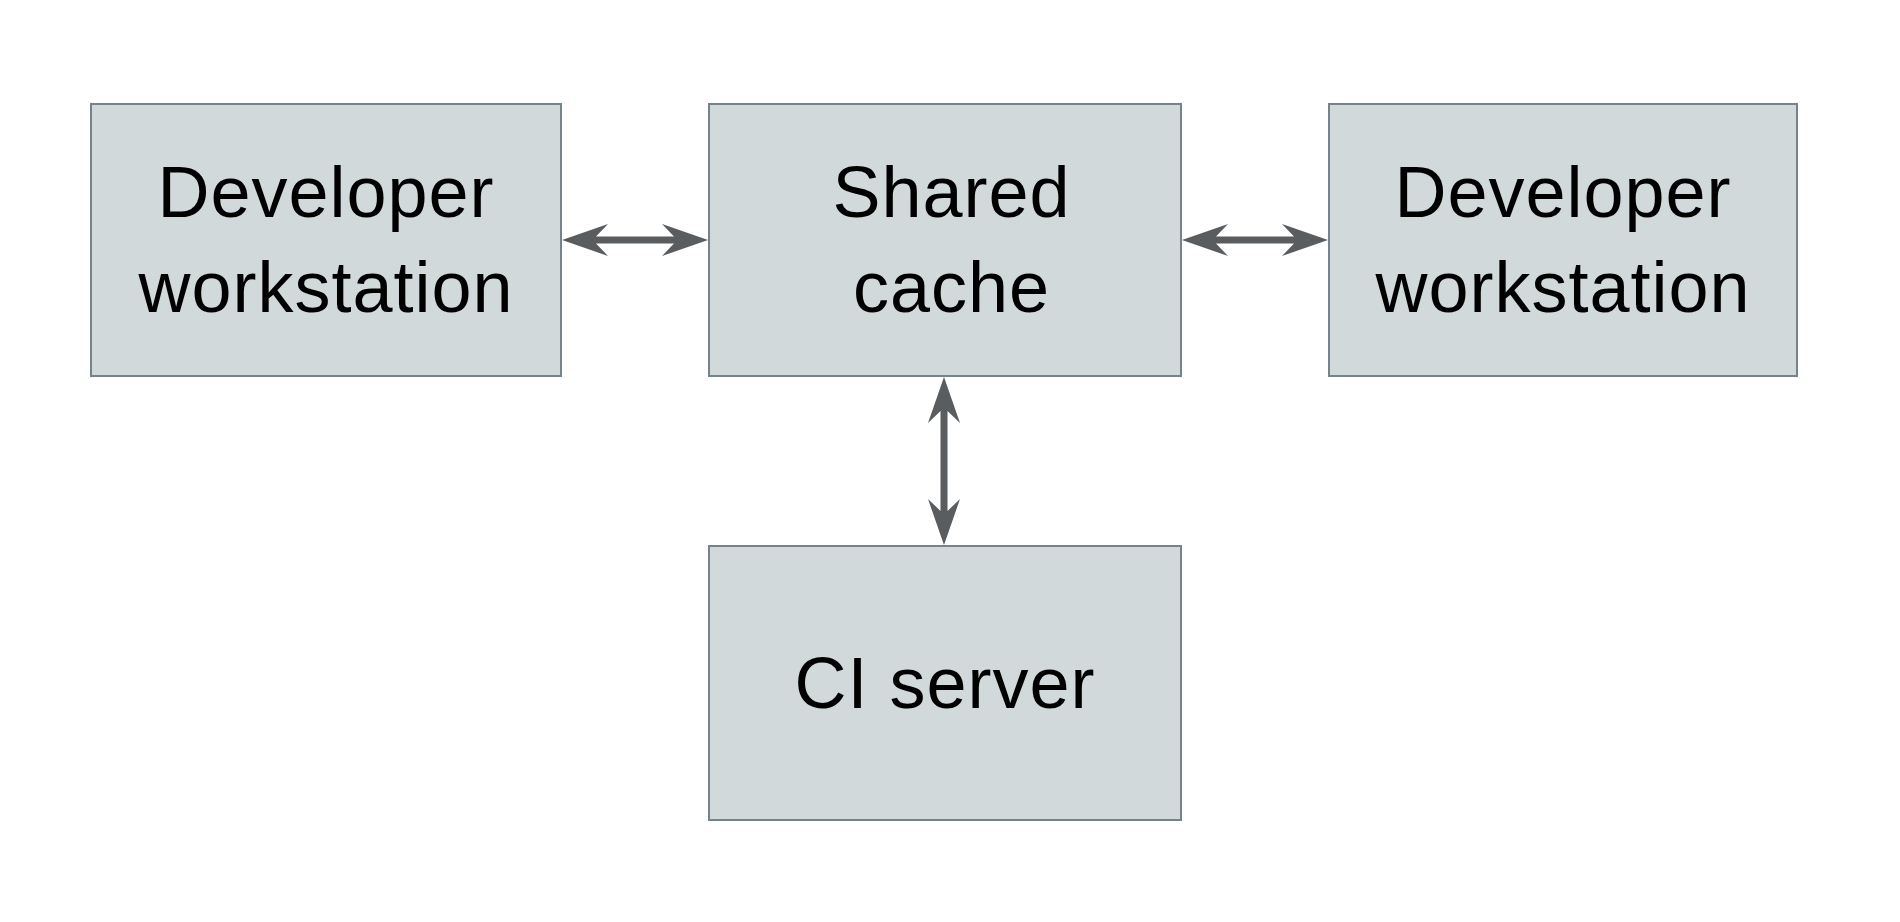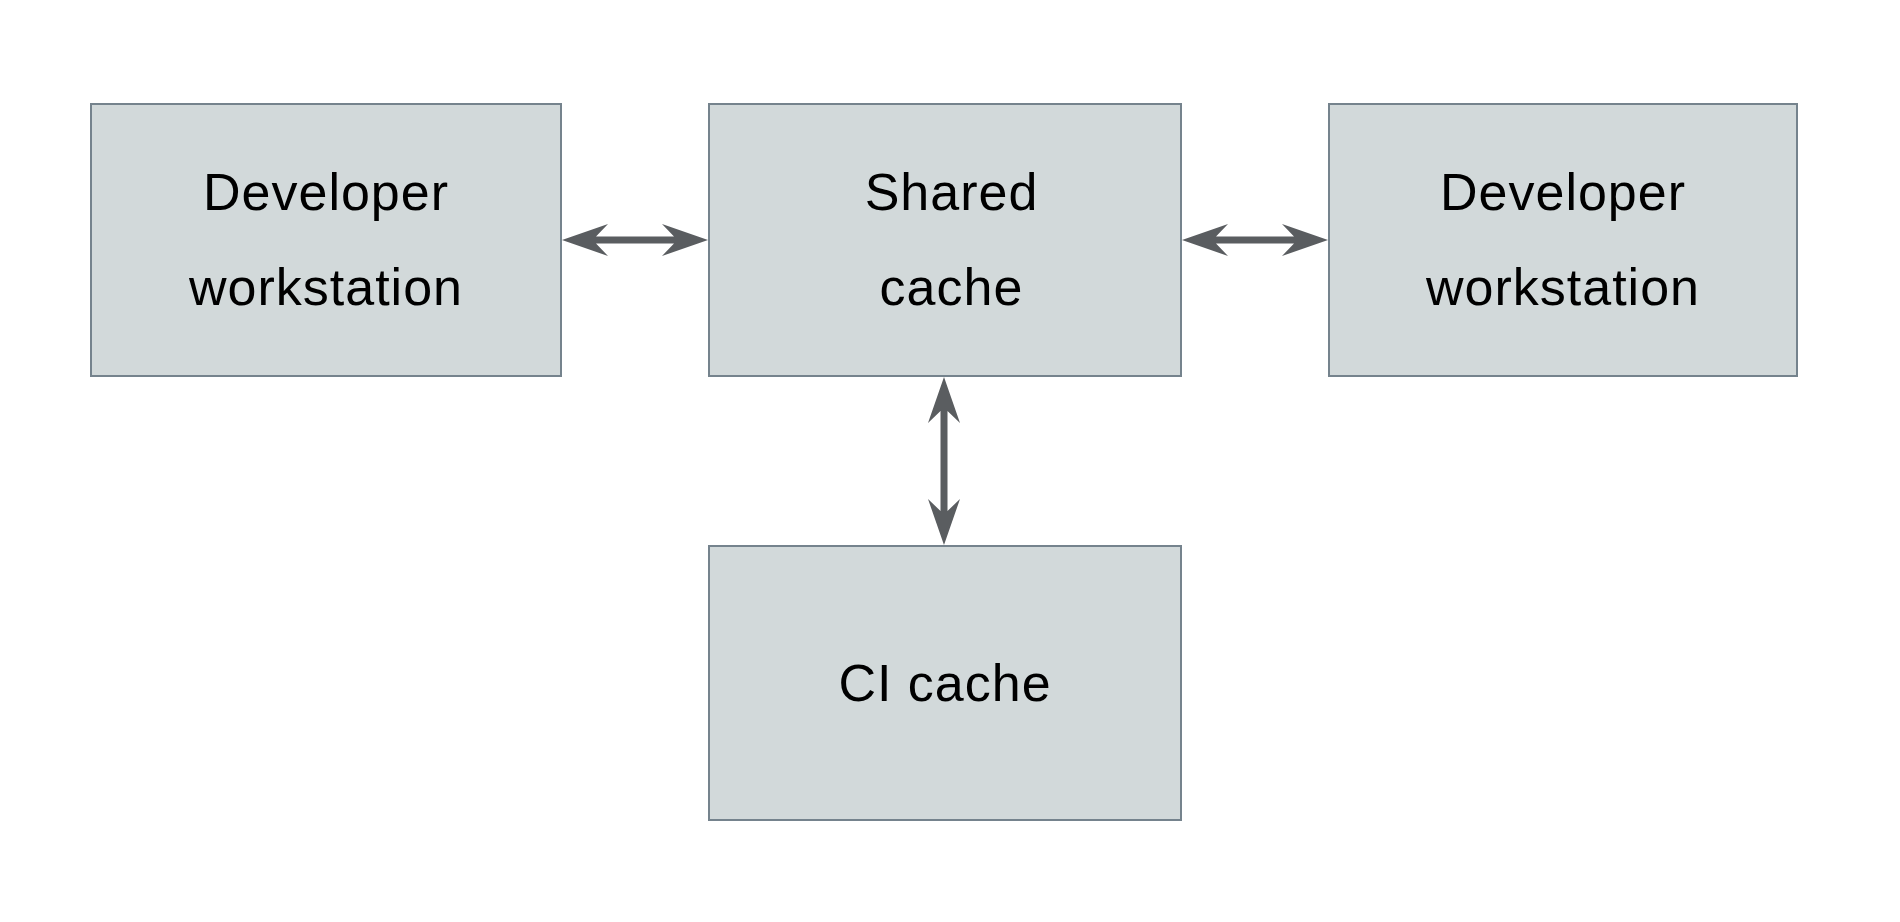--- a/index.html
+++ b/index.html
@@ -23,21 +23,21 @@
     box-sizing:border-box;
     background:var(--node-fill);
     border:2px solid var(--node-border);
     display:flex;
     align-items:center;
     justify-content:center;
     text-align:center;
   }
   .node-label{
     color:var(--text);
-    font-size:52px;
+    font-size:72px;
     line-height:95px;
     letter-spacing:1px;
     white-space:pre-line;
   }
   .node-left  {left:90px;   top:103px; width:472px; height:274px;}
   .node-center{left:708px;  top:103px; width:474px; height:274px;padding-left:13px;}
   .node-right {left:1328px; top:103px; width:470px; height:274px;}
   .node-ci    {left:708px;  top:545px; width:474px; height:276px;}
   .arrow{position:absolute;}
   .arrow path{fill:var(--arrow);}
@@ -59,21 +59,21 @@
     <span class="node-label">Shared
 cache</span>
   </div>
 
   <div class="node node-right">
     <span class="node-label">Developer
 workstation</span>
   </div>
 
   <div class="node node-ci">
-    <span class="node-label">CI cache</span>
+    <span class="node-label">CI server</span>
   </div>
 
   <svg class="arrow arrow-left-center" width="146" height="36" viewBox="0 0 146 36">
     <path d="M0,18 L46,2 L34,14.5 L112,14.5 L100,2 L146,18 L100,34 L112,21.5 L34,21.5 L46,34 Z"></path>
   </svg>
 
   <svg class="arrow arrow-center-right" width="146" height="36" viewBox="0 0 146 36">
     <path d="M0,18 L46,2 L34,14.5 L112,14.5 L100,2 L146,18 L100,34 L112,21.5 L34,21.5 L46,34 Z"></path>
   </svg>
 

